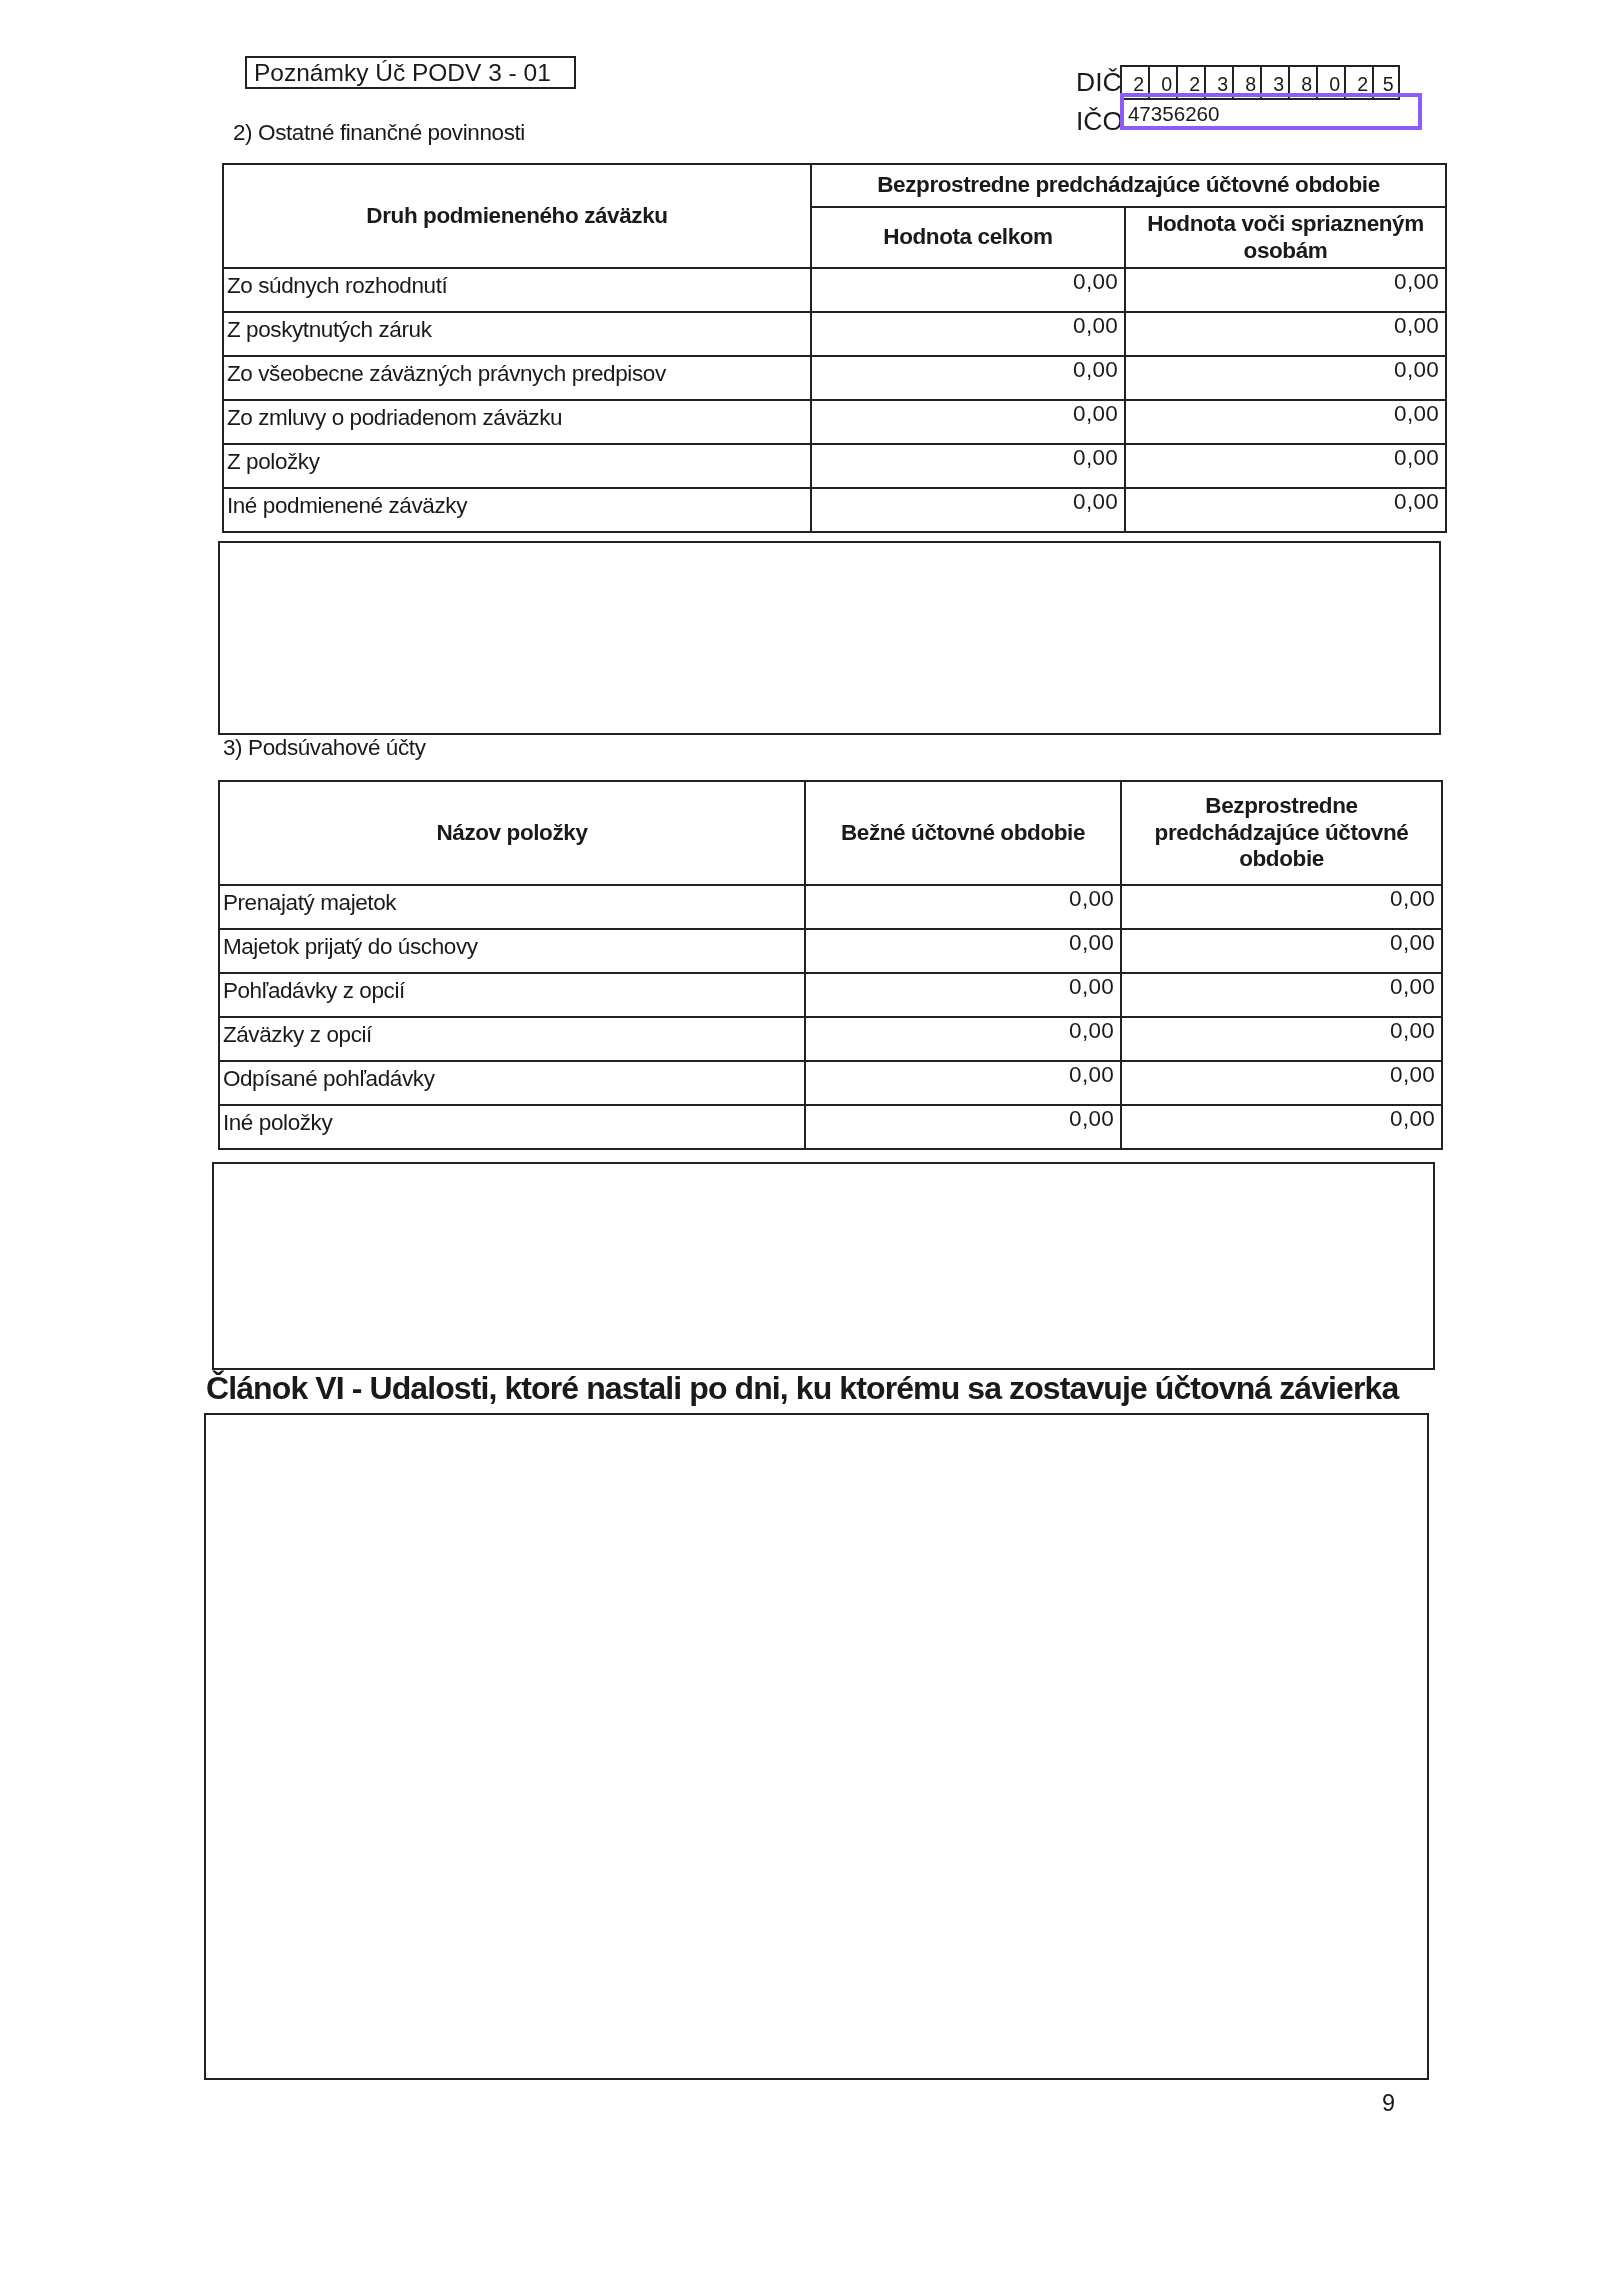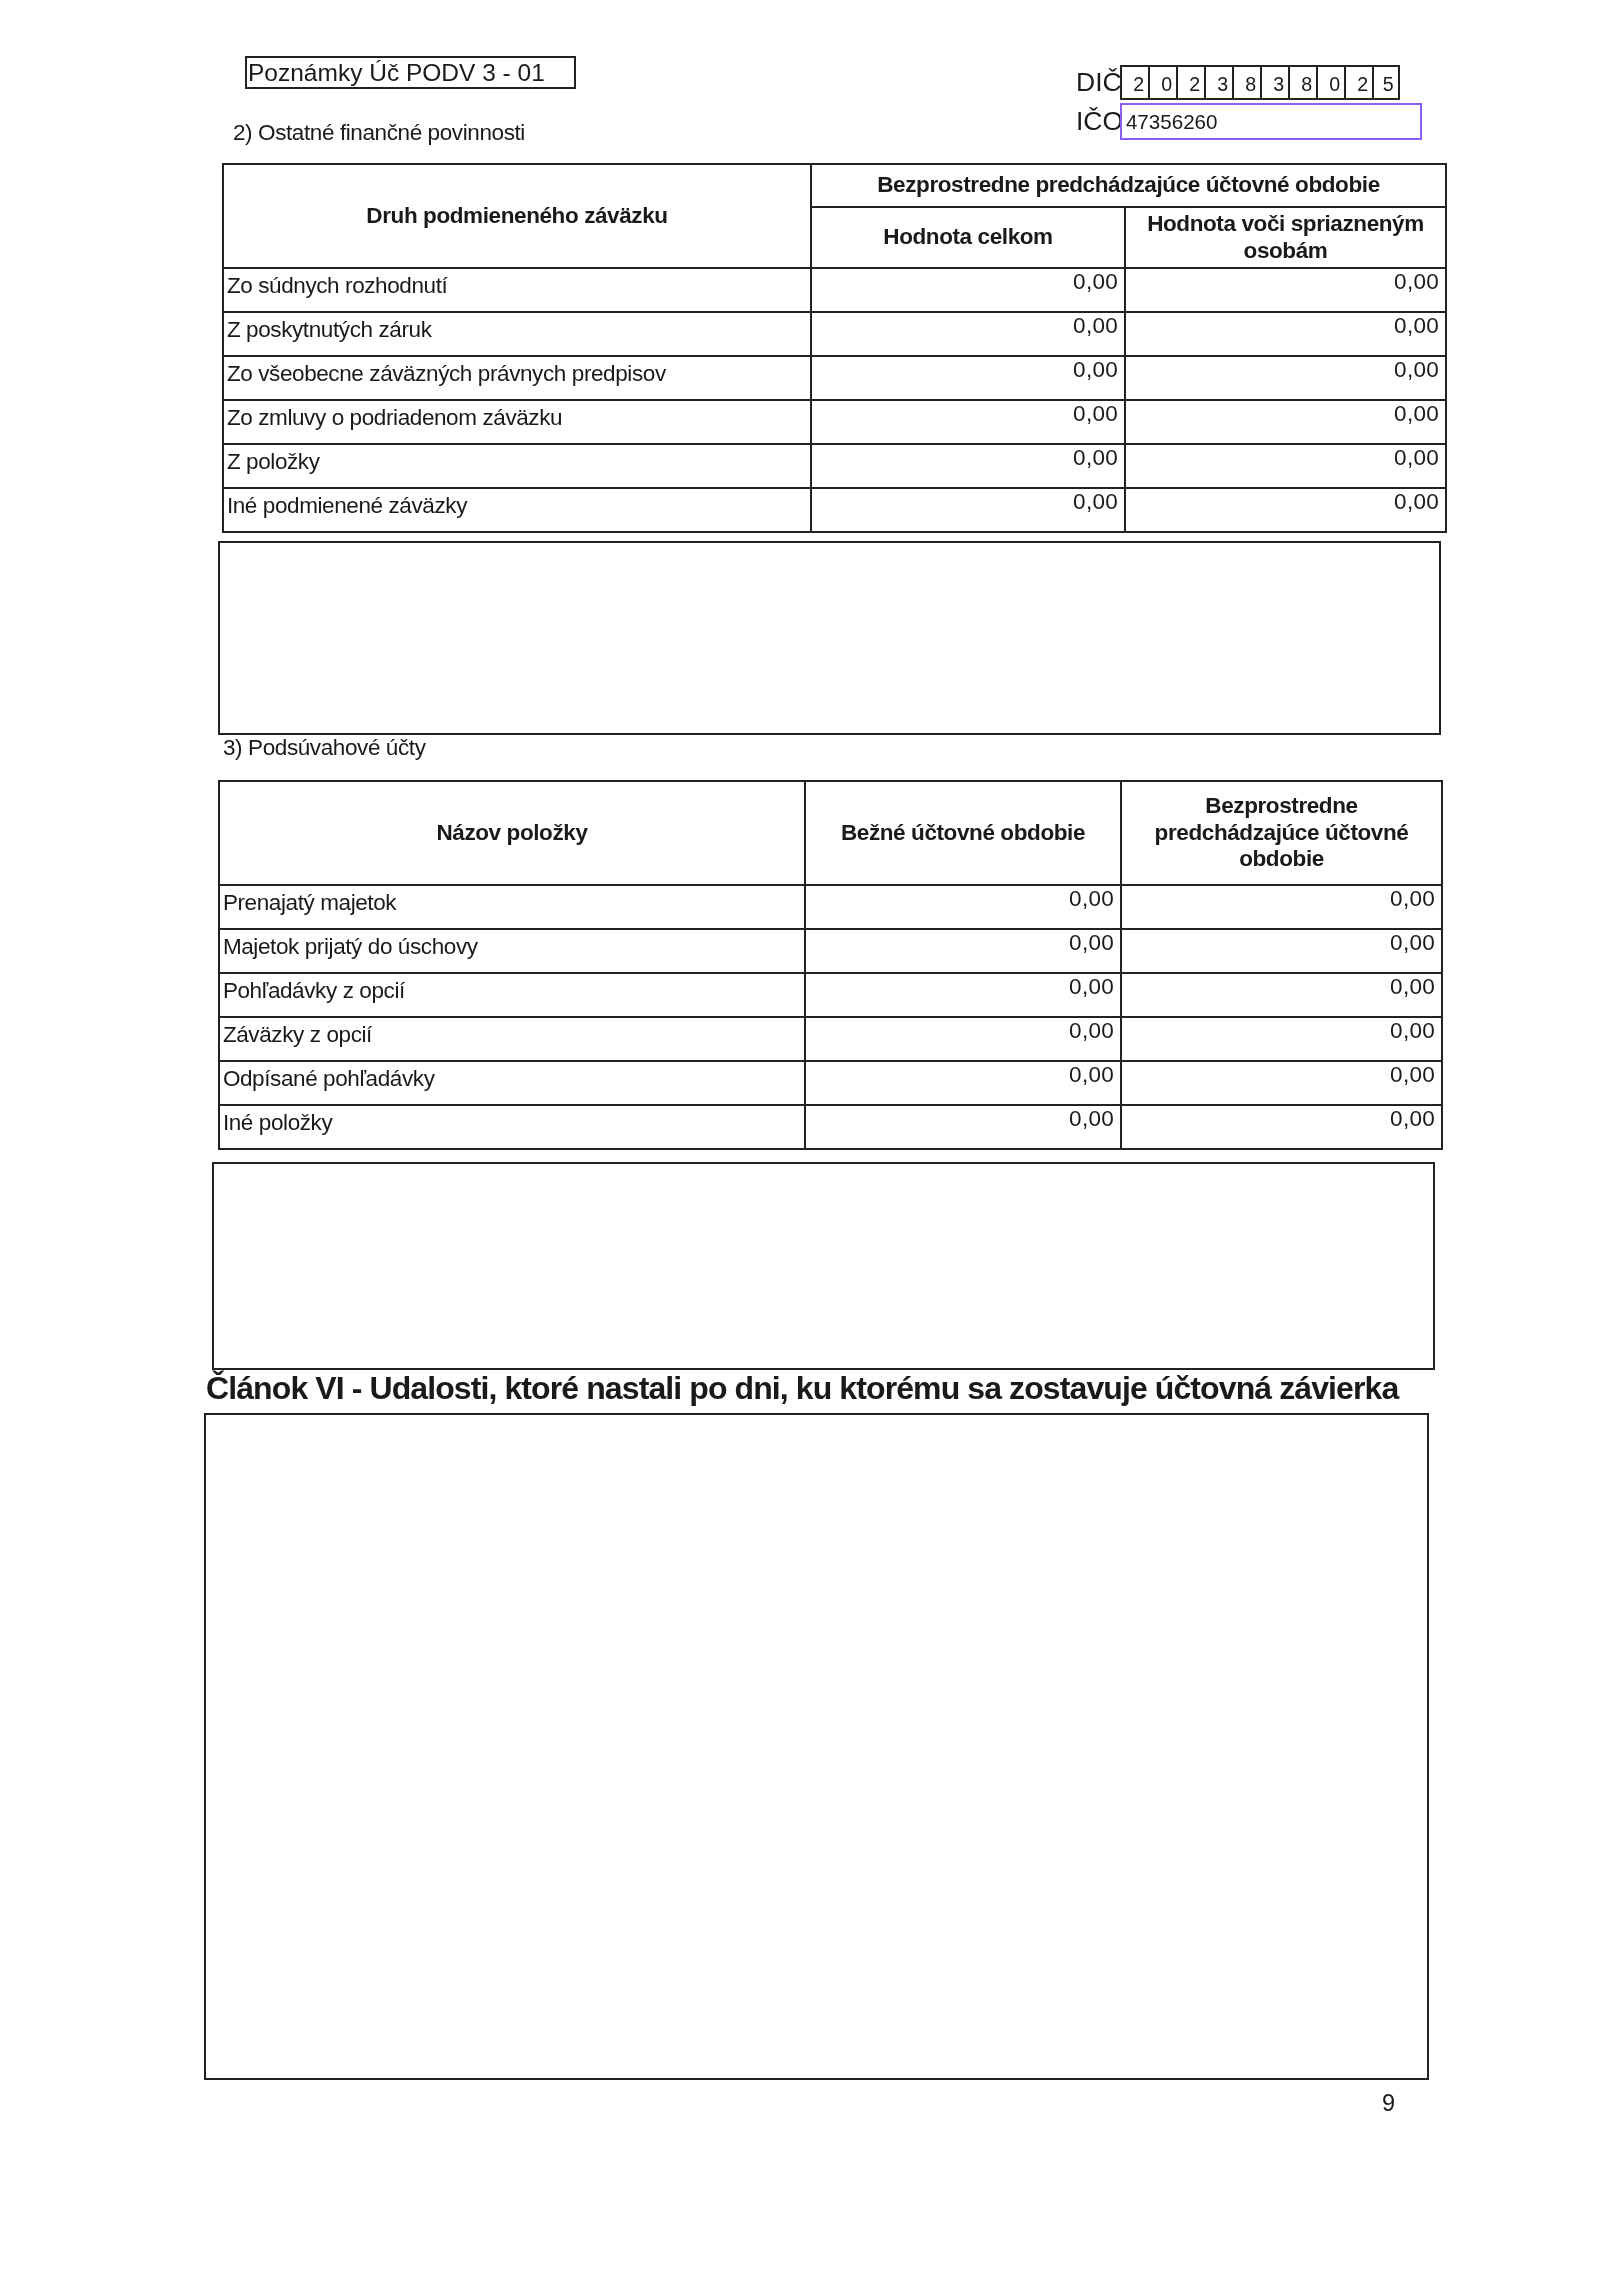--- a/index.html
+++ b/index.html
@@ -4,31 +4,31 @@
 <style>
   html, body { margin: 0; padding: 0; background: #ffffff; }
   body {
     width: 1620px; height: 2292px; position: relative; overflow: hidden;
     font-family: "Liberation Sans", sans-serif; color: #1a1a1a;
   }
   .abs { position: absolute; }
   .title-box {
     left: 245px; top: 56px; width: 331px; height: 33px;
     border: 2px solid #222; box-sizing: border-box;
-    font-size: 24.5px; line-height: 29px; padding-left: 1px; white-space: nowrap;
+    font-size: 24.5px; line-height: 29px; padding-left: 7px; white-space: nowrap;
   }
   .id-label { font-size: 26.5px; line-height: 35px; }
   .dic-boxes { left: 1120px; top: 65px; display: flex; border: 2px solid #222; height: 35px; box-sizing: border-box; }
   .dic-cell {
     width: 28px; border-right: 2px solid #222; box-sizing: border-box;
     font-size: 19.6px; text-align: right; padding-right: 3.9px; line-height: 35px;
   }
   .dic-cell:last-child { border-right: none; width: 23.5px; }
   .ico-box {
-    left: 1120px; top: 103px; width: 302px; height: 37px; border: 2px solid #8b5cf6; box-sizing: border-box;
+    left: 1120px; top: 93px; width: 302px; height: 37px; border: 4px solid #8b5cf6; box-sizing: border-box;
     font-size: 20.6px; line-height: 33px; padding-left: 3.9px;
   }
   .section-label { font-size: 22.5px; font-stretch: condensed; letter-spacing: -0.4px; white-space: nowrap; }
   table.grid {
     position: absolute; border-collapse: collapse; table-layout: fixed;
     font-size: 22.5px;
   }
   table.grid td, table.grid th {
     border: 2px solid #222; padding: 0 5.9px; box-sizing: border-box;
   }

